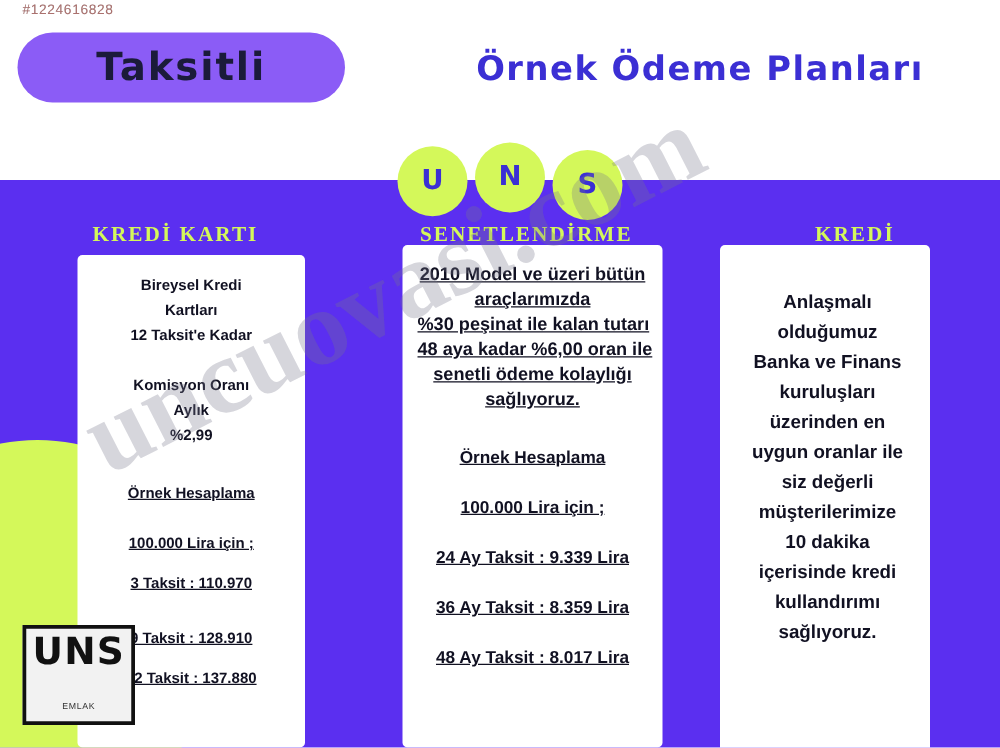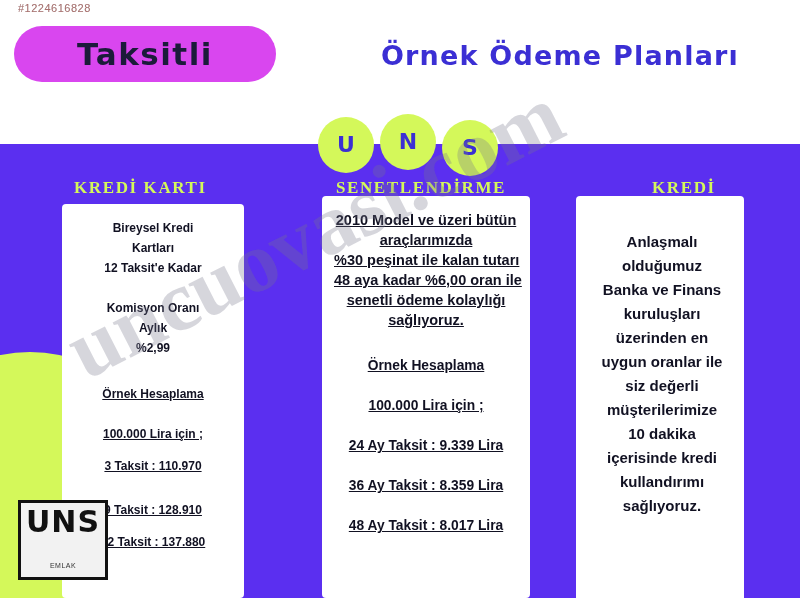--- a/index.html
+++ b/index.html
@@ -46,21 +46,21 @@
     width: 800px;
     height: 144px;
     background: #ffffff;
   }
   .title-pill {
     position: absolute;
     left: 14px;
     top: 26px;
     width: 262px;
     height: 56px;
-    background: #d946ef;
+    background: #8b5cf6;
     border-radius: 28px;
   }
   .title-pill span {
     display: block;
     text-align: center;
     line-height: 56px;
     font-size: 31px;
     font-weight: bold;
     letter-spacing: 1.5px;
     color: #1b1b3a;

